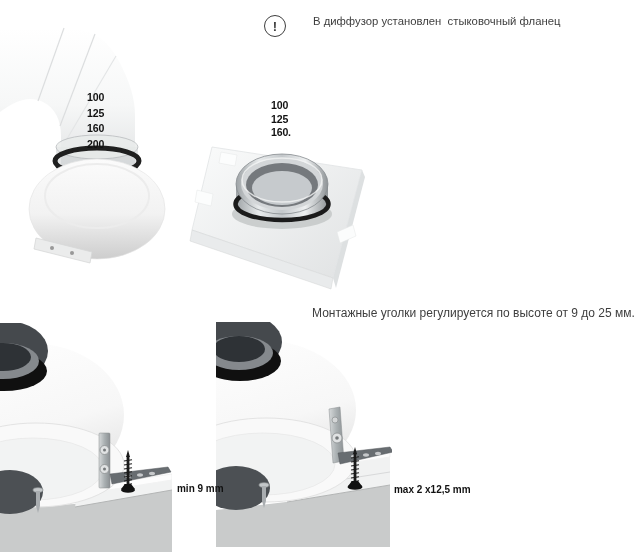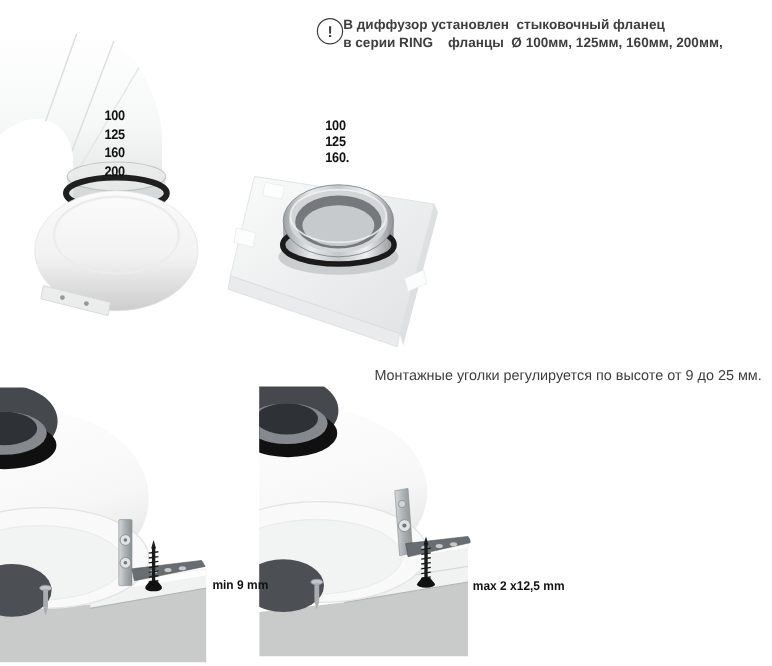--- a/index.html
+++ b/index.html
@@ -3,21 +3,21 @@
 <meta charset="utf-8">
 <style>
   html,body{margin:0;padding:0;background:#fff;}
   body{width:643px;height:555px;position:relative;overflow:hidden;
        font-family:"Liberation Sans",sans-serif;color:#3e3e3e;}
   .abs{position:absolute;}
   
   .note-icon{left:264px;top:15px;width:20px;height:20px;border:1.7px solid #3e3e3e;
     border-radius:50%;display:flex;align-items:center;justify-content:center;
     font-weight:700;font-size:13px;line-height:1;color:#3e3e3e;}
-  .note-text{left:286px;top:14px;font-size:11.3px;line-height:15px;color:#3e3e3e;font-weight:bold;}
+  .note-text{left:313px;top:14px;font-size:11.3px;line-height:15px;color:#3e3e3e;}
   .note-text div{white-space:pre;}
   
   .dim-stack{font-weight:700;color:#121212;transform:scaleX(.92);transform-origin:left top;
     letter-spacing:-.2px;}
   .stack-ring{left:87px;top:90px;font-size:11.5px;line-height:15.7px;}
   .stack-frame{left:271px;top:99px;font-size:11.5px;line-height:13.6px;}
   
   .mount-note{left:302px;top:306px;font-size:12px;line-height:15px;color:#3e3e3e;margin-left:10px;}
   .mount-note div{white-space:pre;}
   
@@ -98,21 +98,20 @@
 
 <div class="abs dim-stack stack-frame">
   <div>100</div>
   <div>125</div>
   <div>160.</div>
 </div>
 
 <div class="abs note-icon">!</div>
 <div class="abs note-text">
   <div>В диффузор установлен  стыковочный фланец</div>
-  <div>в серии RING    фланцы  Ø 100мм, 125мм, 160мм, 200мм,</div>
 </div>
 
 <svg class="abs" style="left:0;top:323px" width="172" height="229" viewBox="0 0 172 229">
   <defs>
     <linearGradient id="gDomeL" x1="0" y1="0" x2=".4" y2="1">
       <stop offset="0" stop-color="#ffffff"></stop>
         <stop offset=".7" stop-color="#f7f7f7"></stop>
       <stop offset="1" stop-color="#e7e7e7"></stop>
     </linearGradient>
     <linearGradient id="gMetalVL" x1="0" y1="0" x2="1" y2="0">

